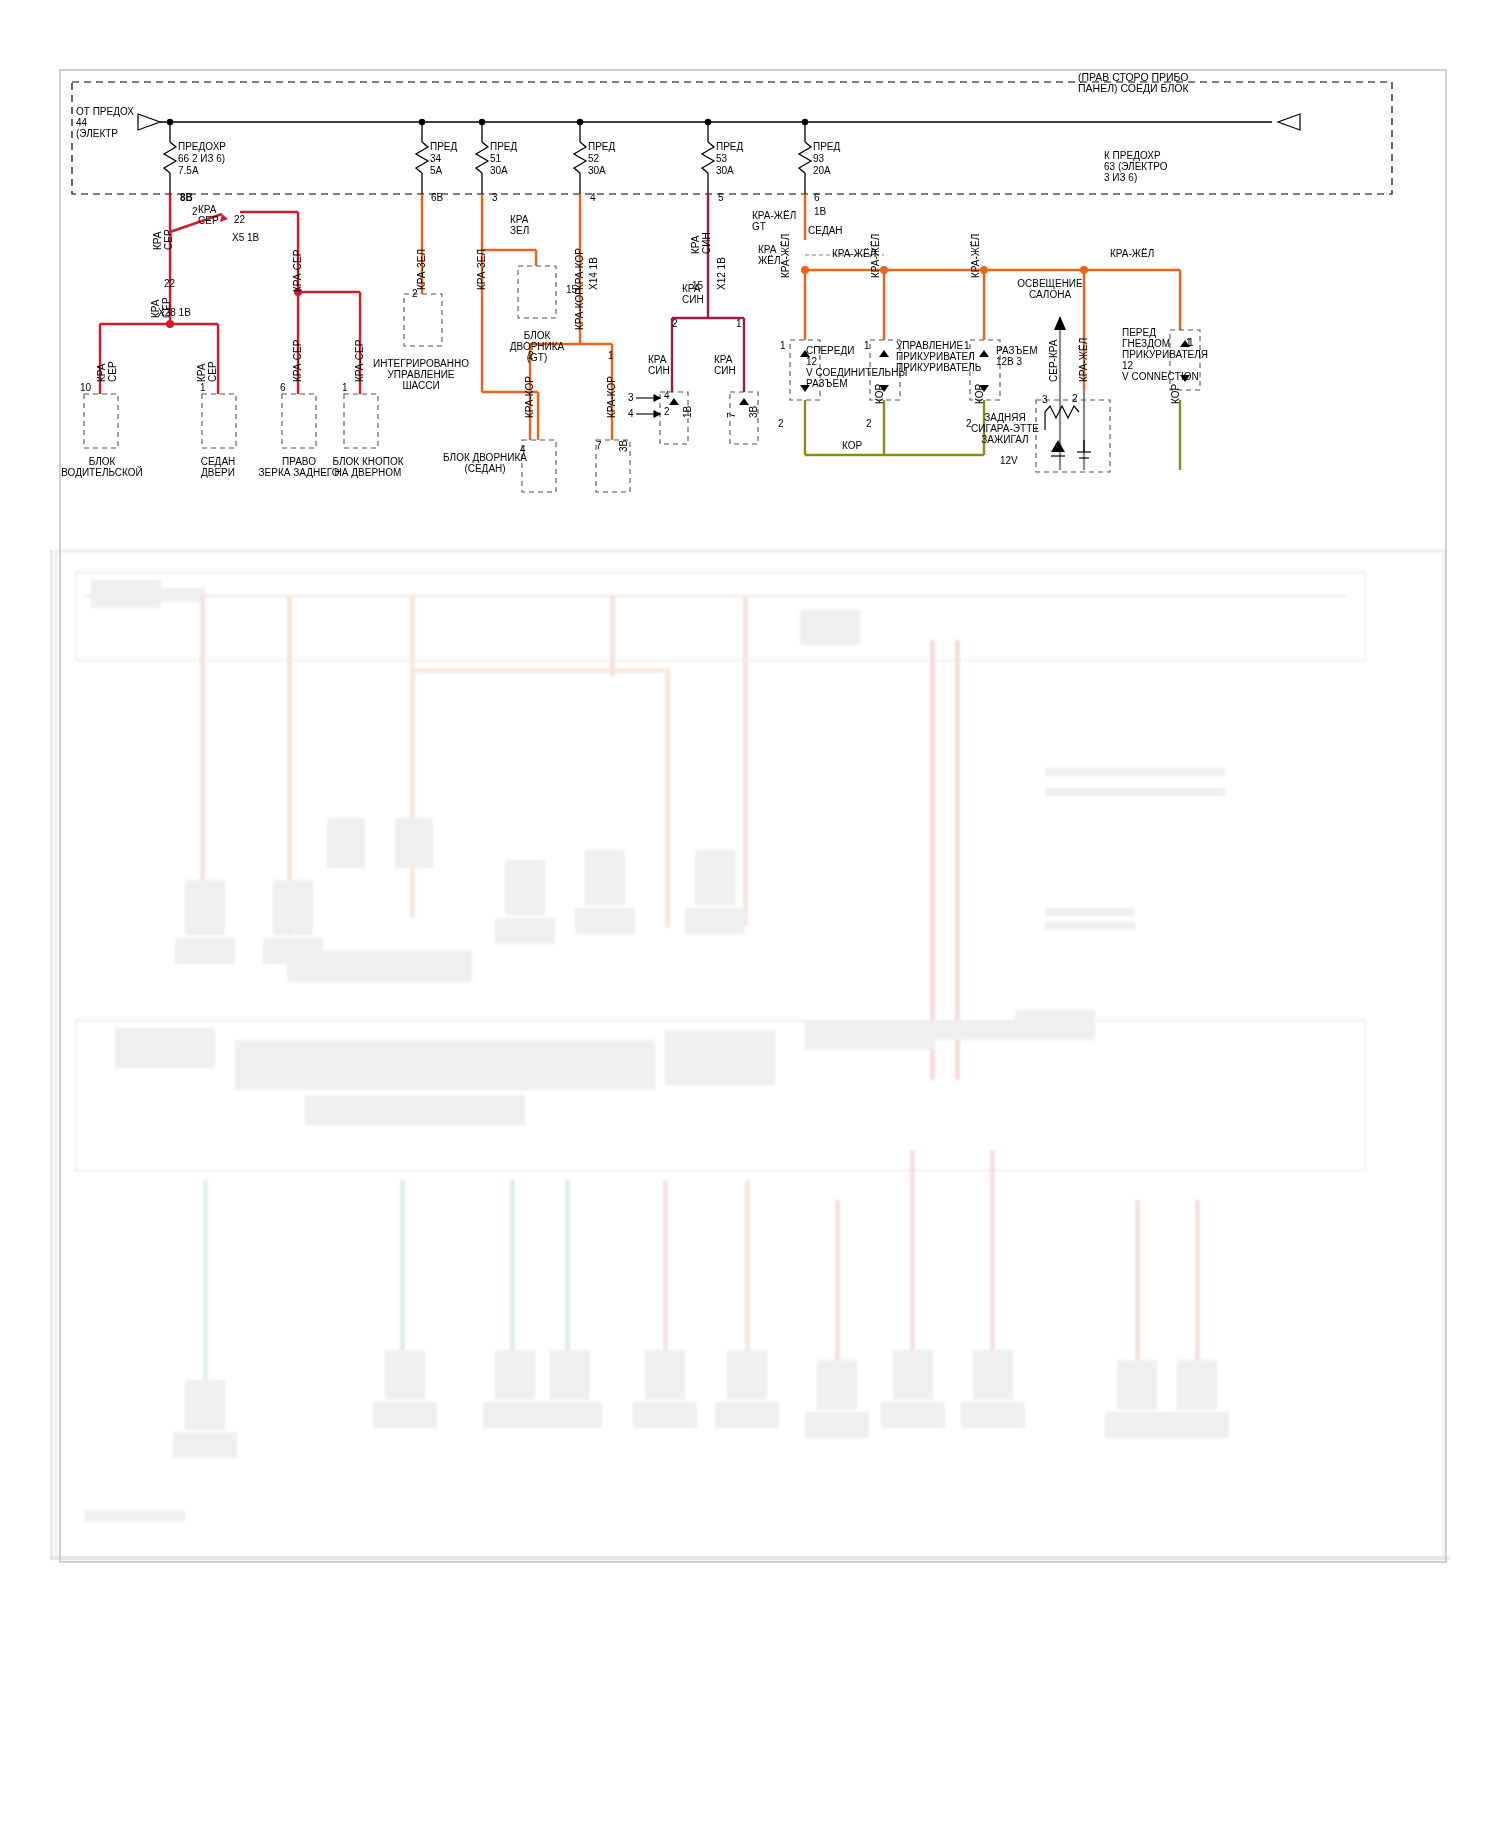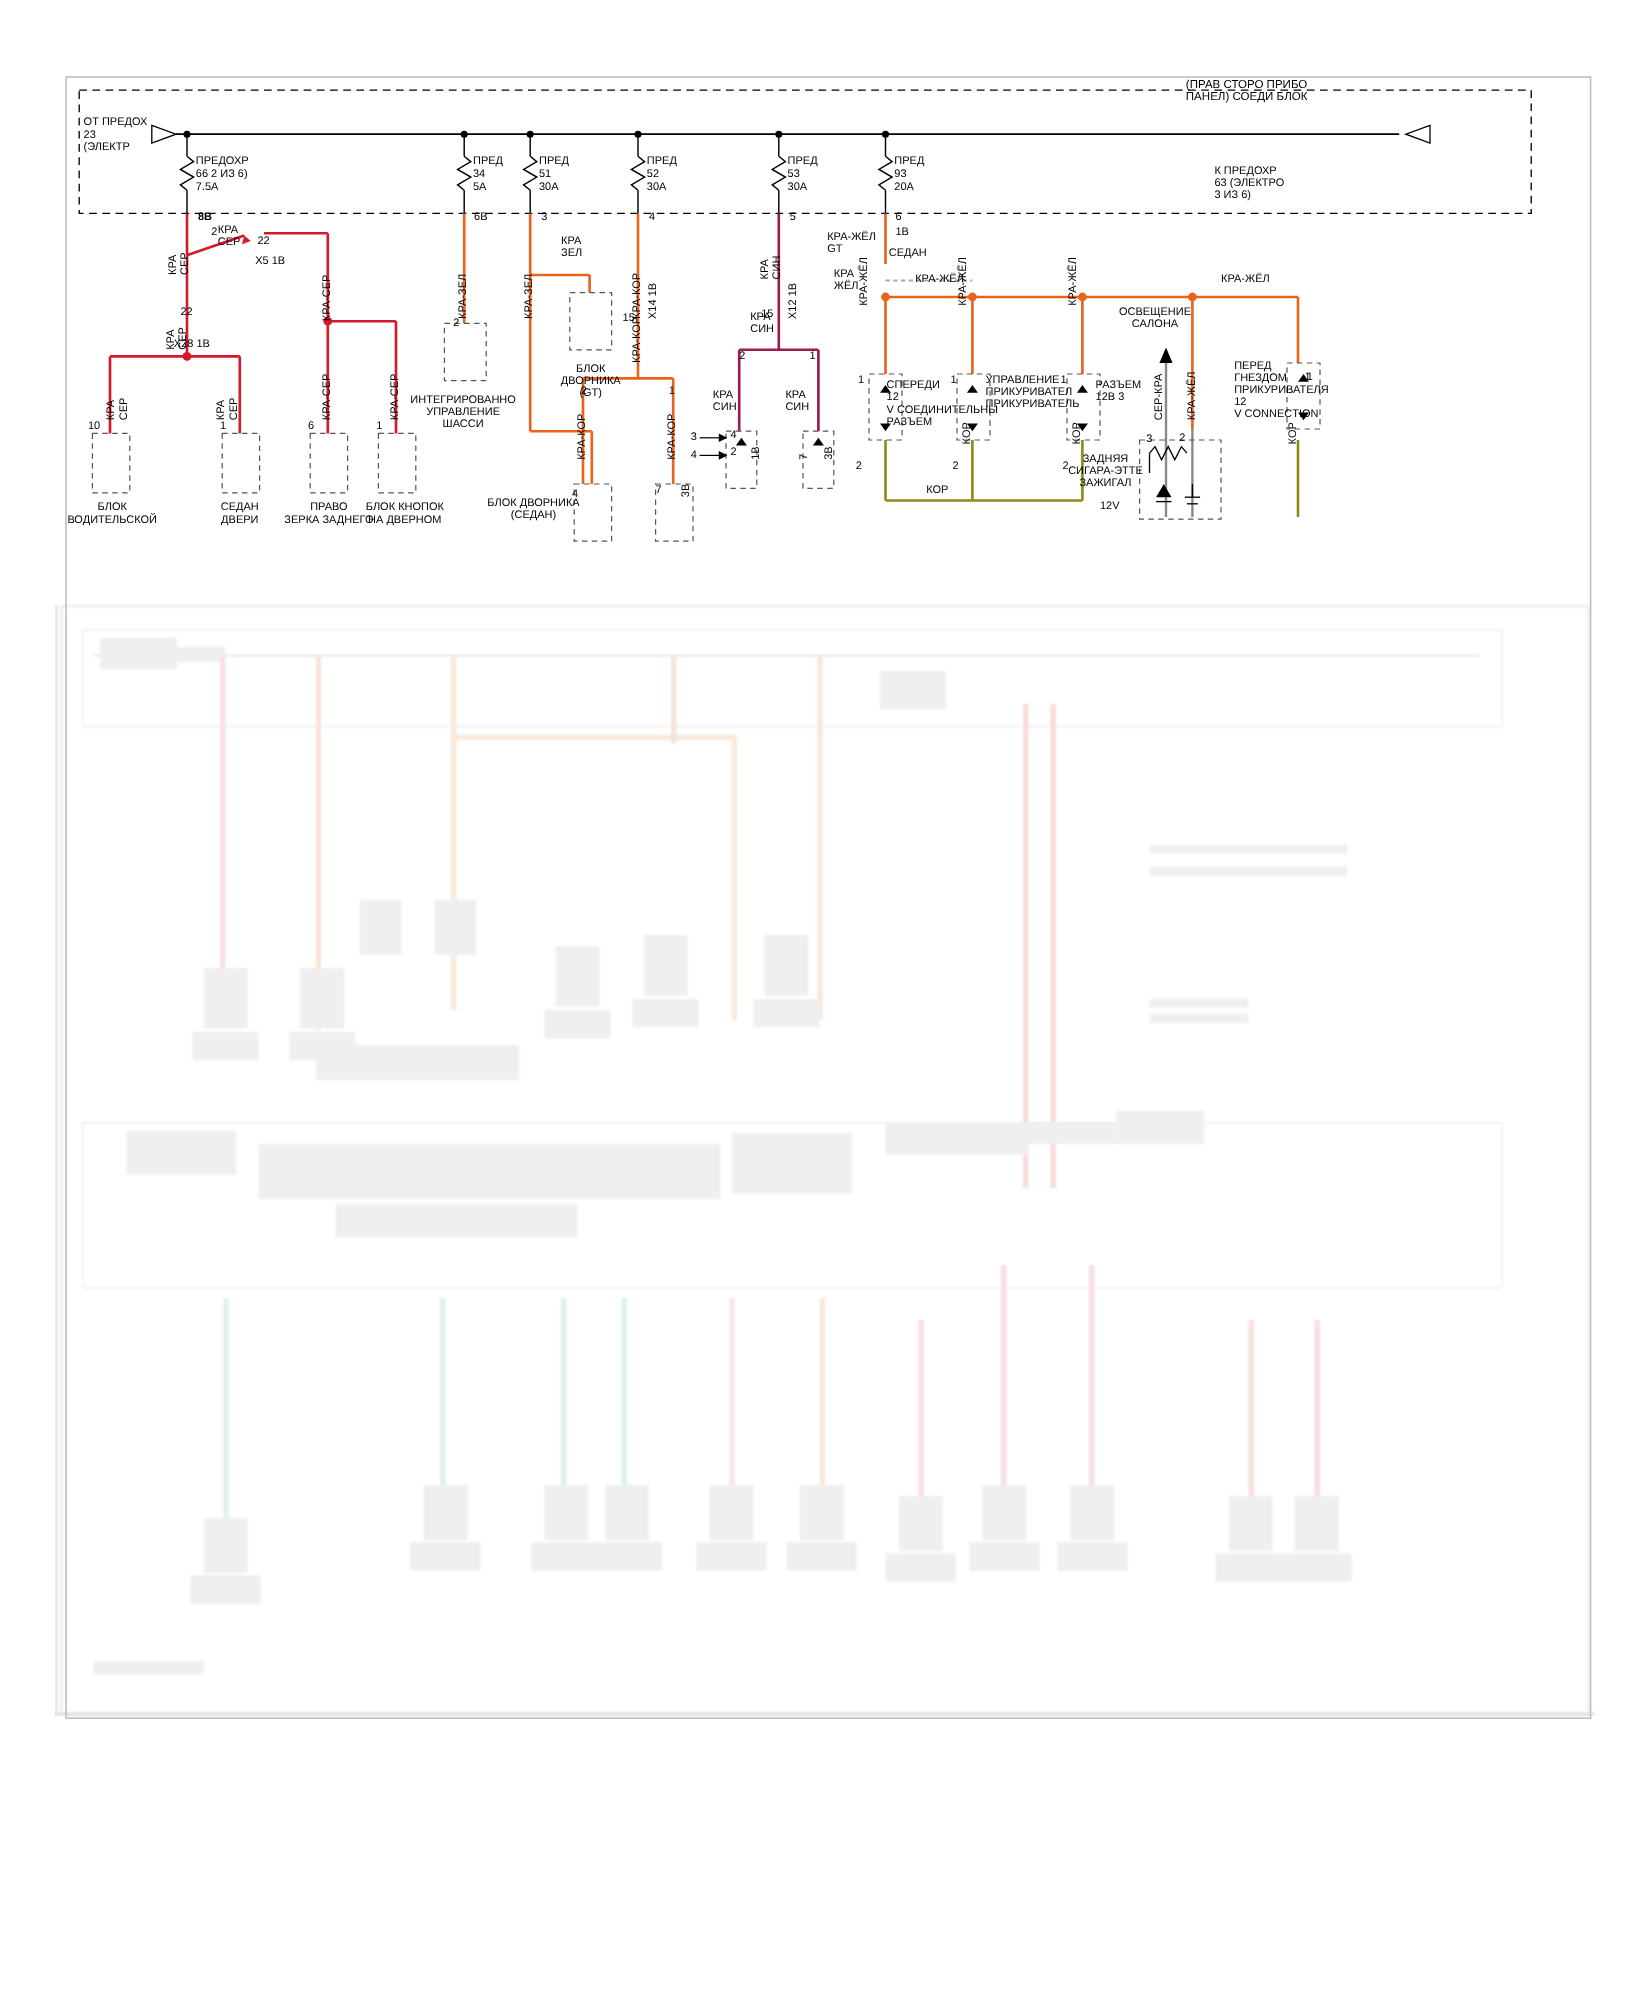--- a/index.html
+++ b/index.html
@@ -297,21 +297,21 @@
       <line x1="1077" y1="452" x2="1091" y2="452"></line>
       <line x1="1079" y1="458" x2="1089" y2="458"></line>
     </g>
 
     <rect x="60" y="70" width="1386" height="1492" fill="none" stroke="#bdbdbd" stroke-width="1.4"></rect>
   </svg>
 
   <div class="lbl" style="left:1078px; top:72px; font-size:10.5px;">(ПРАВ СТОРО ПРИБО
 ПАНЕЛ) СОЕДИ БЛОК</div>
   <div class="lbl" style="left:76px; top:106px;">ОТ ПРЕДОХ
-23
+44
 (ЭЛЕКТР</div>
   <div class="lbl" style="left:1104px; top:106px;margin-top:44px;">К ПРЕДОХР
 63 (ЭЛЕКТРО
 3 ИЗ 6)</div>
 
   <div class="lbl" style="left:178px; top:141px;"><span>ПРЕДОХР</span></div>
   <div class="lbl" style="left:178px; top:153px;">66 2 ИЗ 6)</div>
   <div class="lbl" style="left:178px; top:165px;">7.5A</div>
   <div class="lbl" style="left:180px; top:192px;font-weight:bold;">8В</div>
 

